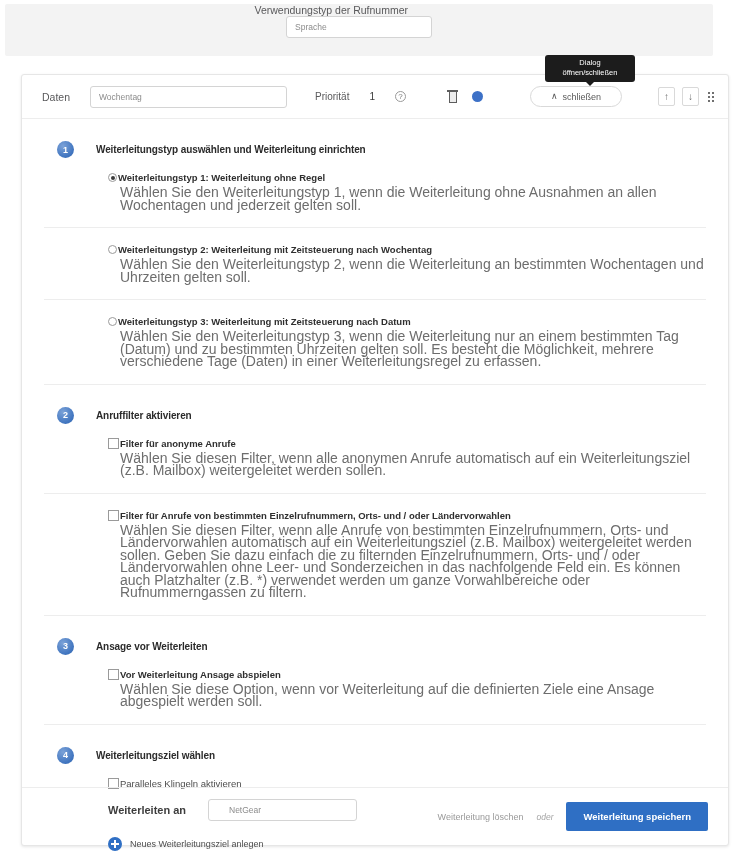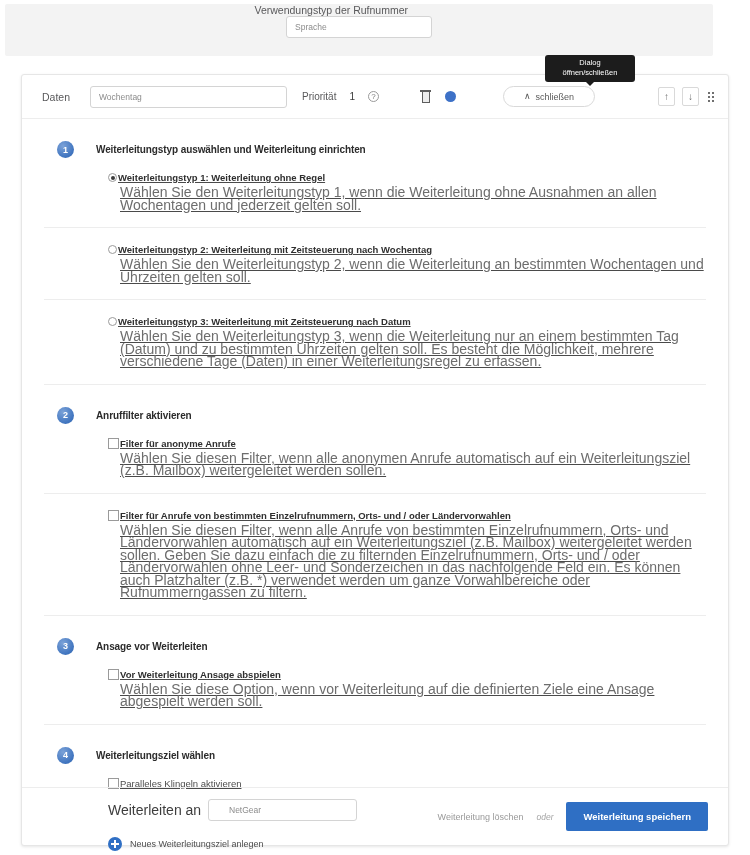--- a/index.html
+++ b/index.html
@@ -58,23 +58,23 @@
     border-bottom: 1px solid #ededed;
     display: flex; align-items: center;
     padding: 0 14px 0 0;
   }
   .name-label {
     width: 68px; text-align: center;
     font-size: 10.5px; color: #59595b;
   }
   .name-input { width: 197px; }
   .prio {
-    margin-left: 15px;
+    margin-left: 28px;
     font-size: 10px; color: #59595b;
-    display: flex; align-items: center; gap: 13px;
+    display: flex; align-items: center; gap: 20px;
     white-space: nowrap;
   }
   .prio .num { font-size: 10px; color: #3a3a3a; }
   .qmark {
     width: 11px; height: 11px; border-radius: 50%;
     border: 1px solid #9a9a9a; color: #7a7a7a;
     font-size: 8px; line-height: 9px; text-align: center;
     display: inline-block;
   }
 
@@ -133,21 +133,21 @@
     background: radial-gradient(circle at 35% 30%, #7ba2d8 0%, #3f74bf 70%, #35639f 100%);
     color: #fff; font-size: 9px; font-weight: bold;
     display: flex; align-items: center; justify-content: center;
     margin-left: 13px;
   }
   .sec-title {
     margin-left: 22px;
     font-size: 10px; font-weight: bold; color: #2b2b2b;
     letter-spacing: -0.1px;
   }
-  .opt-block { padding-left: 64px; padding-bottom: 16px; text-decoration: underline; }
+  .opt-block { padding-left: 64px; padding-bottom: 16px; }
   .opt-row { display: flex; align-items: flex-start; }
   .radio {
     width: 9px; height: 9px; border-radius: 50%;
     border: 1px solid #9a9a9a; background: #fff;
     flex: none; margin-top: 1px; position: relative;
     cursor: pointer;
   }
   .radio.checked:after {
     content: ""; position: absolute; left: 1.5px; top: 1.5px;
     width: 4px; height: 4px; border-radius: 50%; background: #3b3b3b;
@@ -163,21 +163,21 @@
   }
   .opt-title.plain { font-weight: normal; color: #4d4d4d; }
   .opt-desc {
     font-size: 14px; color: #6d6d6d; line-height: 12.5px;
     margin-top: 3px; margin-left: 12px; max-width: 600px;
   }
   .divider { height: 1px; background: #ededed; margin: 0 22px; }
 
   
   .s4-row { display: flex; align-items: center; padding-left: 64px; }
-  .s4-label { font-size: 14px; color: #3d3d3d; font-weight: normal; width: 100px; }
+  .s4-label { font-size: 11px; color: #3d3d3d; font-weight: bold; width: 100px; }
   .s4-input { width: 149px; padding-left: 20px; }
   .loeschen {
     margin-left: auto; margin-right: 62px;
     display: flex; align-items: center; gap: 6px;
     font-size: 8.8px; color: #5c5c5c; cursor: pointer;
   }
   .minus-circle {
     width: 13px; height: 13px; border-radius: 50%;
     background: #c0392b; position: relative;
   }

